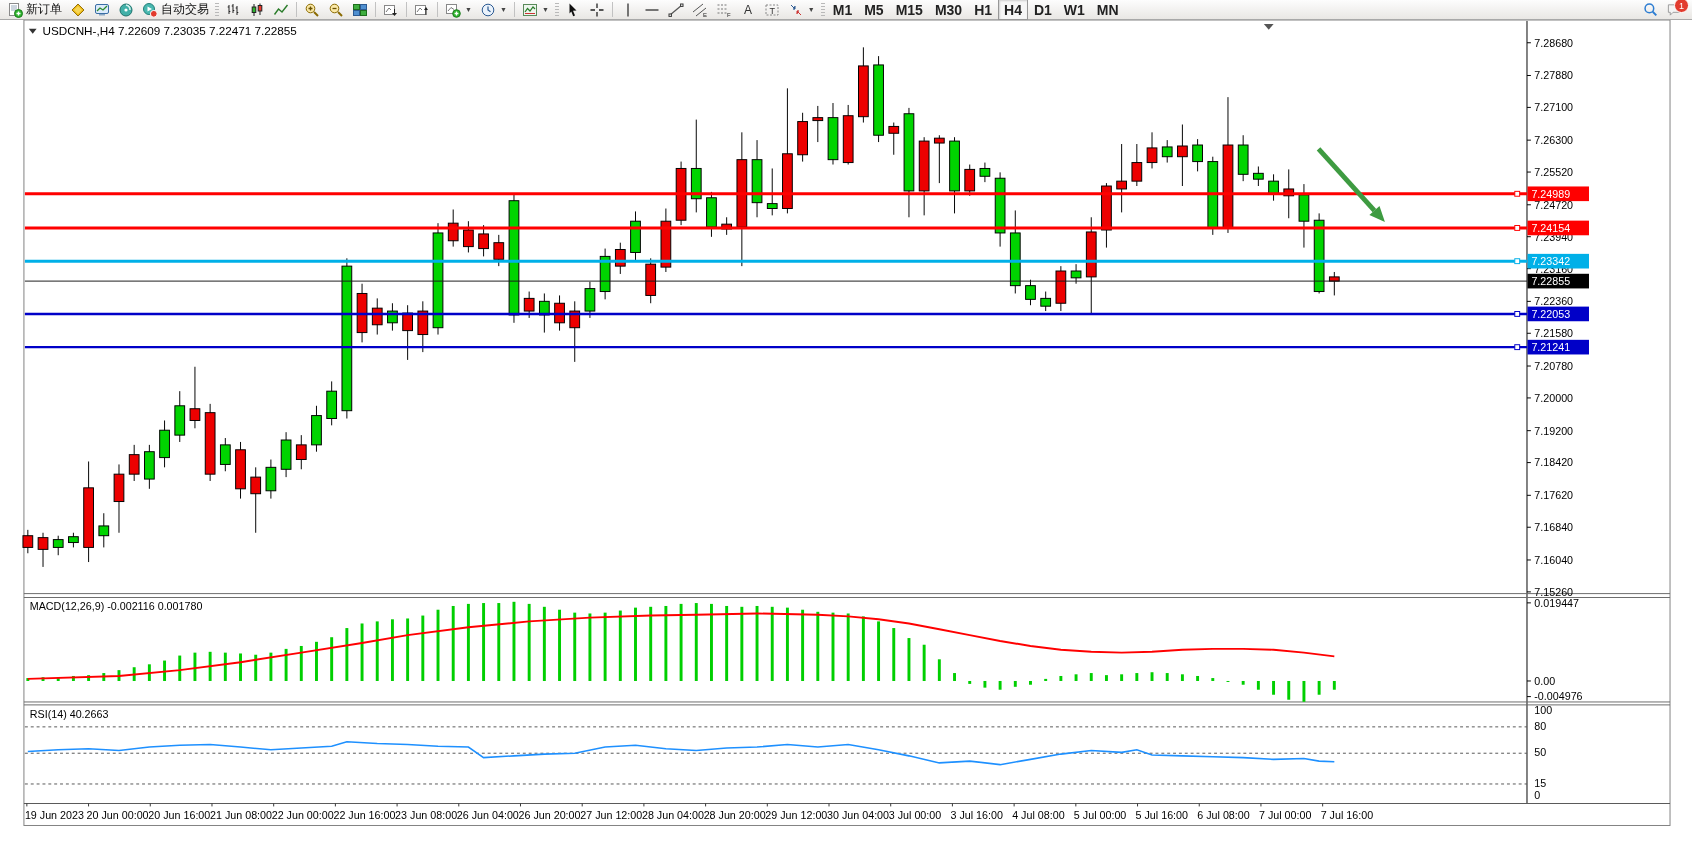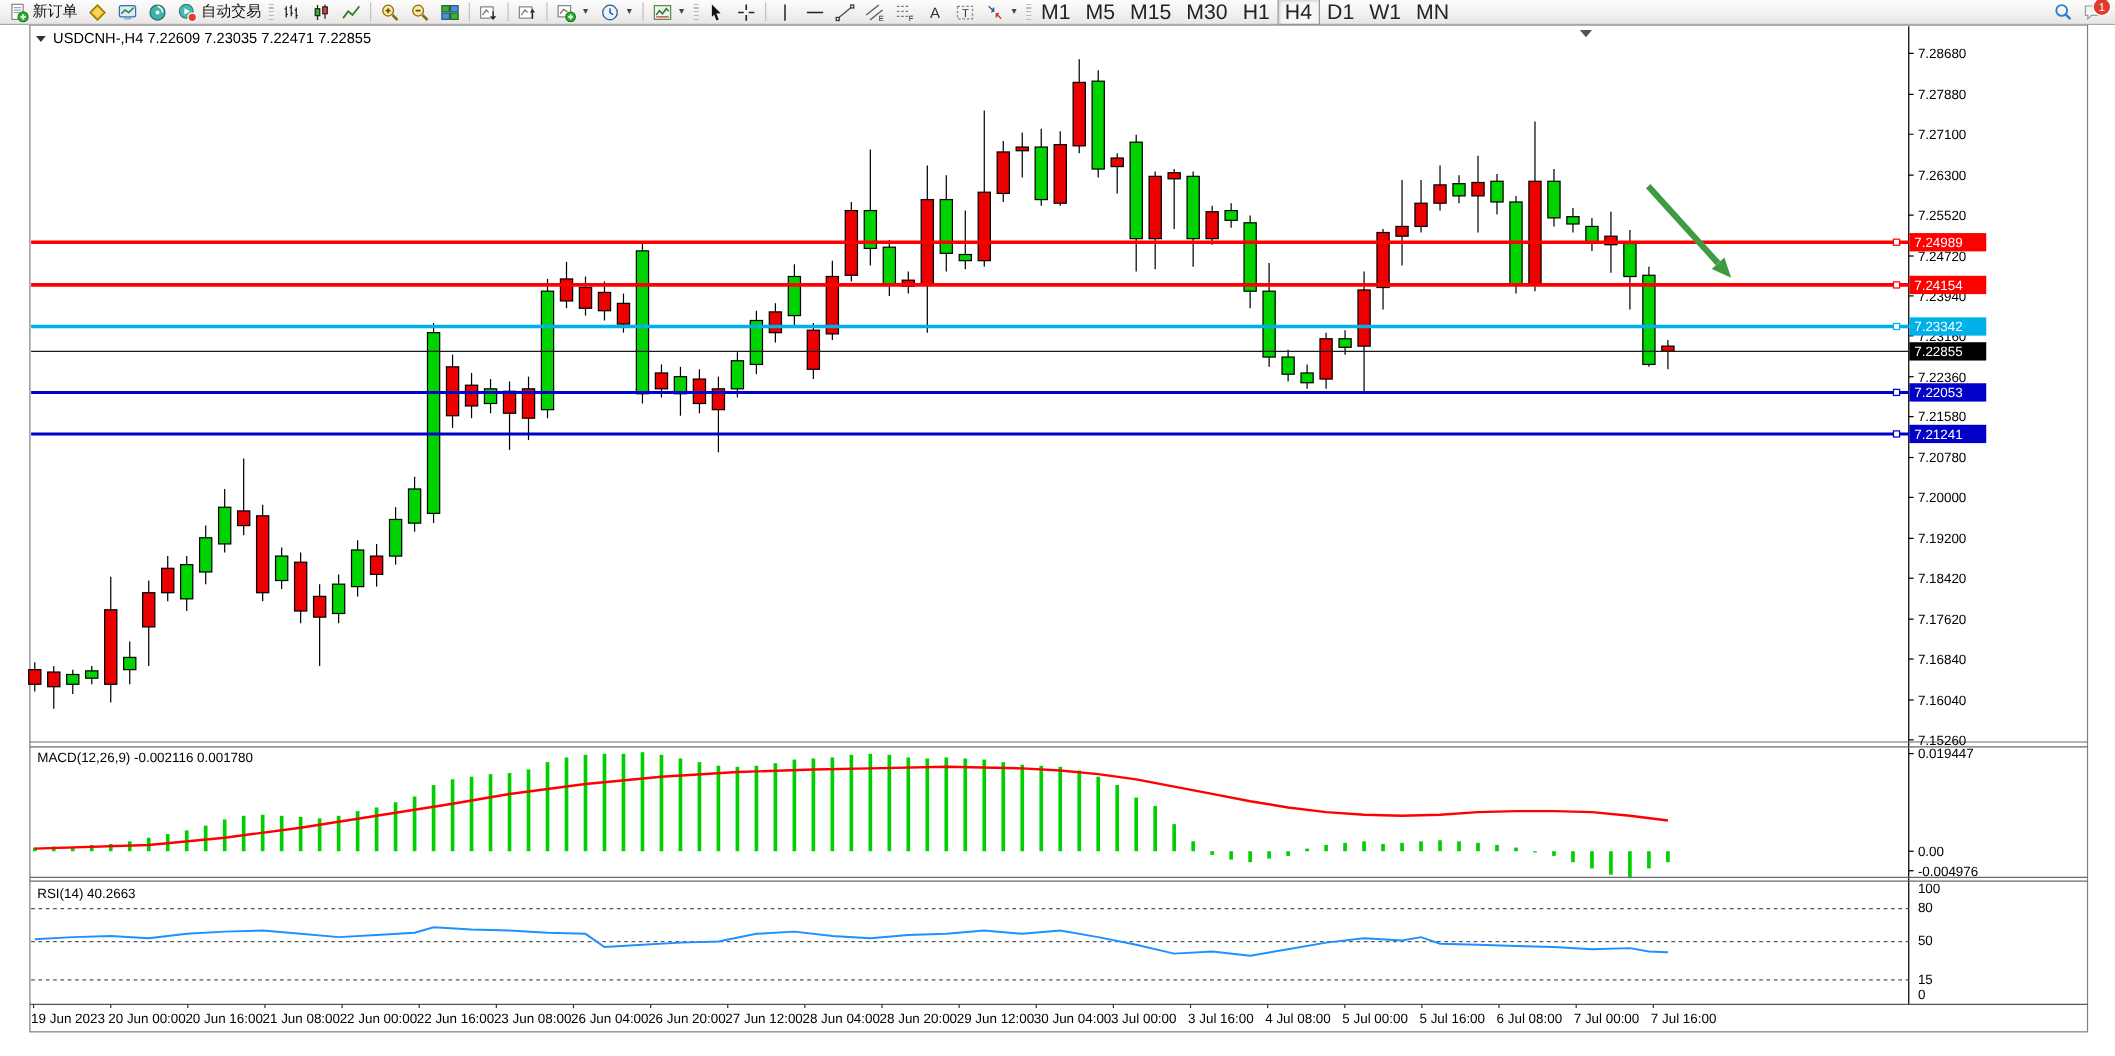--- a/index.html
+++ b/index.html
@@ -3,21 +3,21 @@
 <meta charset="utf-8">
 <style>
   html,body{margin:0;padding:0;background:#fff;}
   body{width:1692px;height:845px;position:relative;overflow:hidden;font-family:"Liberation Sans",sans-serif;}
   .toolbar{position:absolute;top:0;left:0;width:1692px;height:20px;background:linear-gradient(#fdfdfd,#e9e7e4);border-bottom:1px solid #a8a8a8;display:flex;align-items:center;padding-left:3px;box-sizing:border-box;z-index:5;}
   .tb-btn{display:flex;align-items:center;gap:3px;padding:1px 3px;height:28px;box-sizing:border-box;border:1px solid transparent;border-radius:2px;}
   .tb-label{font-size:12px;color:#111;white-space:nowrap;}
   .tb-sep{width:1px;height:15px;background:#c2c2c2;margin:0 3px;flex:none;}
   .tb-grip{width:4px;height:14px;margin:0 2px;background:repeating-linear-gradient(to bottom,#b9b9b9 0 1px,transparent 1px 3px);flex:none;}
   .caret{font-size:7px;color:#444;margin-left:1px;}
-  .tf-btn{font-size:17px;color:#222;padding:1px 5px;height:17px;display:flex;align-items:center;border:1px solid transparent;}
+  .tf-btn{font-size:14px;color:#222;padding:1px 5px;height:17px;display:flex;align-items:center;border:1px solid transparent;font-weight:bold;}
   .tf-btn.active{background:#f6f6f6;border:1px solid #979797;box-shadow:inset 1px 1px 2px #cfcfcf;}
   .tb-right{margin-left:auto;display:flex;align-items:center;gap:8px;padding-right:10px;}
   .chat-wrap{position:relative;}
   .notif{position:absolute;top:-4px;right:-7px;background:#e23b2e;color:#fff;border-radius:50%;width:13px;height:13px;font-size:9px;display:flex;align-items:center;justify-content:center;border:1px solid #fff;}
   #chart-svg{position:absolute;left:0;top:20px;}
   svg{display:block;}
 </style>
 </head>
 <body>
 

